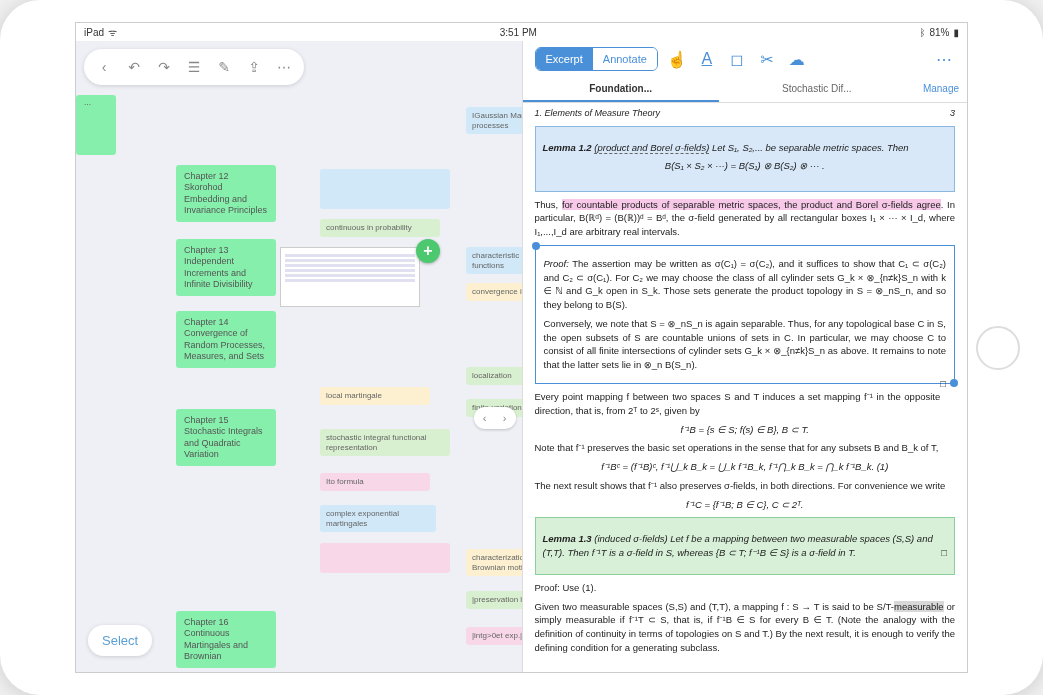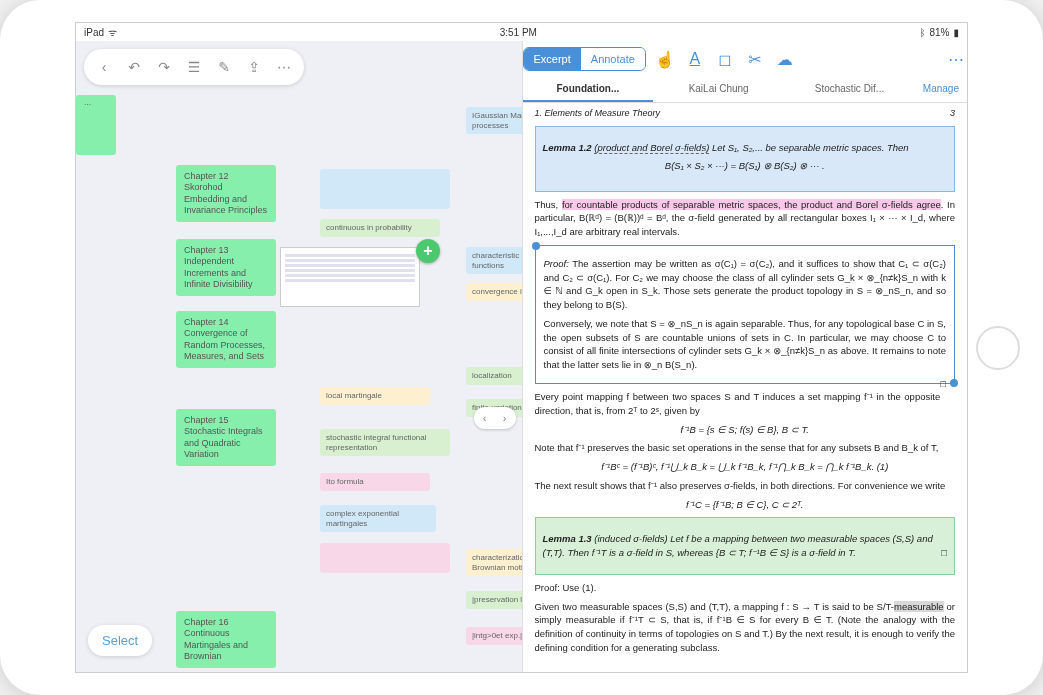--- a/index.html
+++ b/index.html
@@ -19,21 +19,21 @@
 .ch-node{position:absolute;background:#86efac;border-radius:3px;padding:6px 8px;font-size:9px;color:#555;width:100px;line-height:1.25}
 .sub-node{position:absolute;border-radius:3px;padding:4px 6px;font-size:8px;color:#666;line-height:1.2}
 .blue-n{background:#d0e8f8}
 .green-n{background:#d8f0d0}
 .pink-n{background:#f8d8e8}
 .yellow-n{background:#fcf0d0}
 .plus-btn{position:absolute;width:24px;height:24px;border-radius:50%;background:#4cc96f;color:#fff;display:flex;align-items:center;justify-content:center;font-size:16px;font-weight:bold;box-shadow:0 1px 3px rgba(0,0,0,.3)}
 .preview-box{position:absolute;background:#fff;border:1px solid #ccc;padding:4px;width:140px;height:60px}
 .preview-line{height:3px;background:#e0e0f0;margin:2px 0}
 .right-pane{width:50%;background:#fff;display:flex;flex-direction:column;border-left:1px solid #ddd}
-.right-toolbar{display:flex;align-items:center;padding:6px 0;gap:8px}
+.right-toolbar{display:flex;align-items:center;padding:6px 12px;gap:8px}
 .seg{display:flex;border:1px solid #4a90d9;border-radius:6px;overflow:hidden}
 .seg-item{padding:5px 10px;font-size:11px;cursor:pointer}
 .seg-active{background:#4a90d9;color:#fff}
 .seg-inactive{background:#fff;color:#4a90d9}
 .r-icon{color:#4a90d9;font-size:16px;cursor:pointer;width:22px;text-align:center}
 .r-more{margin-left:auto;color:#4a90d9;cursor:pointer}
 .tabs{display:flex;border-bottom:1px solid #ddd}
 .tab{flex:1;padding:6px 4px;font-size:10px;text-align:center;color:#666;cursor:pointer;white-space:nowrap;overflow:hidden;text-overflow:ellipsis}
 .tab-active{color:#333;font-weight:700;border-bottom:2px solid #4a90d9}
 .manage{padding:6px 8px;font-size:10px;color:#4a90d9;cursor:pointer}
@@ -135,21 +135,20 @@
           </div>
           <span class="r-icon">☝</span>
           <span class="r-icon"><u>A</u></span>
           <span class="r-icon">◻</span>
           <span class="r-icon">✂</span>
           <span class="r-icon">☁</span>
           <span class="r-icon r-more">⋯</span>
         </div>
         <div class="tabs">
           <div class="tab tab-active">Foundation...</div>
-          <div class="tab">KaiLai Chung</div>
           <div class="tab">Stochastic Dif...</div>
           <div class="manage">Manage</div>
         </div>
         <div class="doc">
           <div class="doc-header">
             <span>1. Elements of Measure Theory</span>
             <span>3</span>
           </div>
           <div class="lemma-box lemma-blue">
             <b>Lemma 1.2</b>

